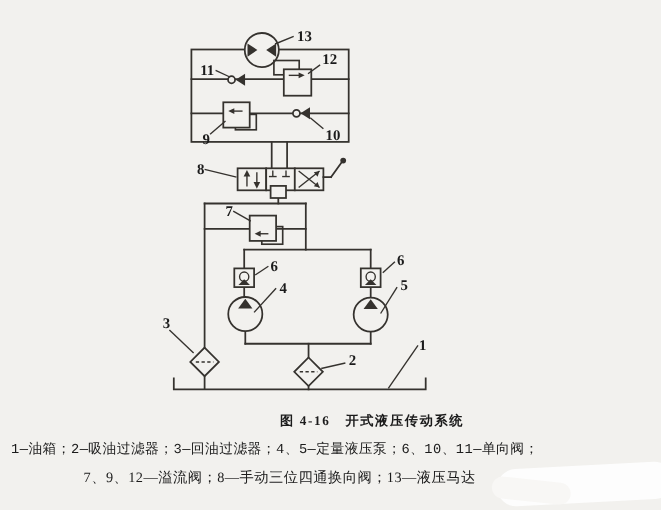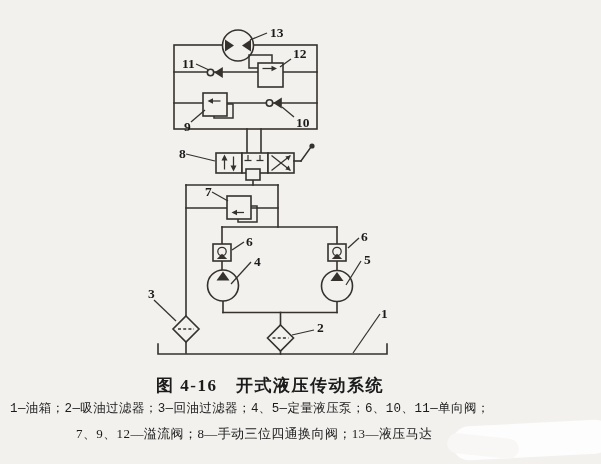--- a/index.html
+++ b/index.html
@@ -16,22 +16,22 @@
   }
   svg{position:absolute;left:0;top:0;}
   .ln{stroke:var(--line);stroke-width:1.6;fill:none;stroke-linecap:square;}
   .thin{stroke:var(--line);stroke-width:1.25;fill:none;}
   .fillbg{fill:var(--bg);stroke:var(--line);stroke-width:1.6;}
   .openbox{fill:none;stroke:var(--line);stroke-width:1.5;}
   .solid{fill:var(--line);stroke:none;}
   .dash{stroke:var(--line);stroke-width:1.4;fill:none;stroke-dasharray:3 2.2;}
   .callout{font:bold 13.5px "Liberation Serif","DejaVu Serif",serif;fill:var(--txt);}
   .caption{
-    position:absolute;left:118px;top:374px;width:304px;text-align:center;
-    font-weight:bold;font-size:17px;color:var(--txt);letter-spacing:1.5px;white-space:nowrap;
+    position:absolute;left:118px;top:374px;width:304px;text-align:right;
+    font-weight:bold;font-size:12px;color:var(--txt);letter-spacing:1.5px;white-space:nowrap;
   }
   .legend-line1{
     position:absolute;left:10px;top:400px;font-size:12.5px;color:var(--txt);
     letter-spacing:0.4px;white-space:nowrap;font-family:Liberation Mono, monospace;
   }
   .legend-line2{
     position:absolute;left:76px;top:425px;font-size:13px;color:var(--txt);
     letter-spacing:0.4px;white-space:nowrap;
   }
   .blob1{

